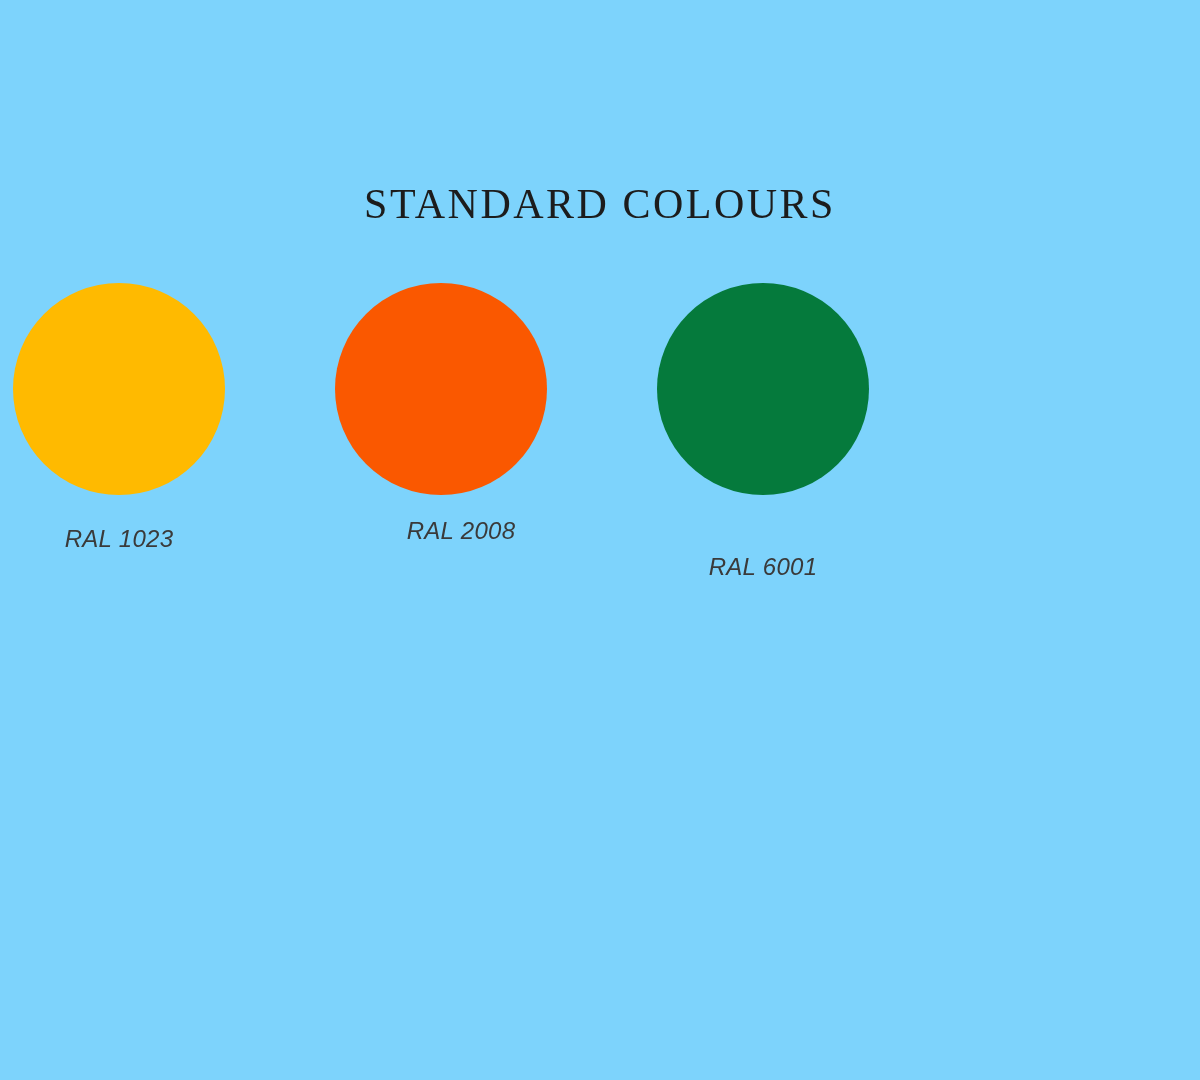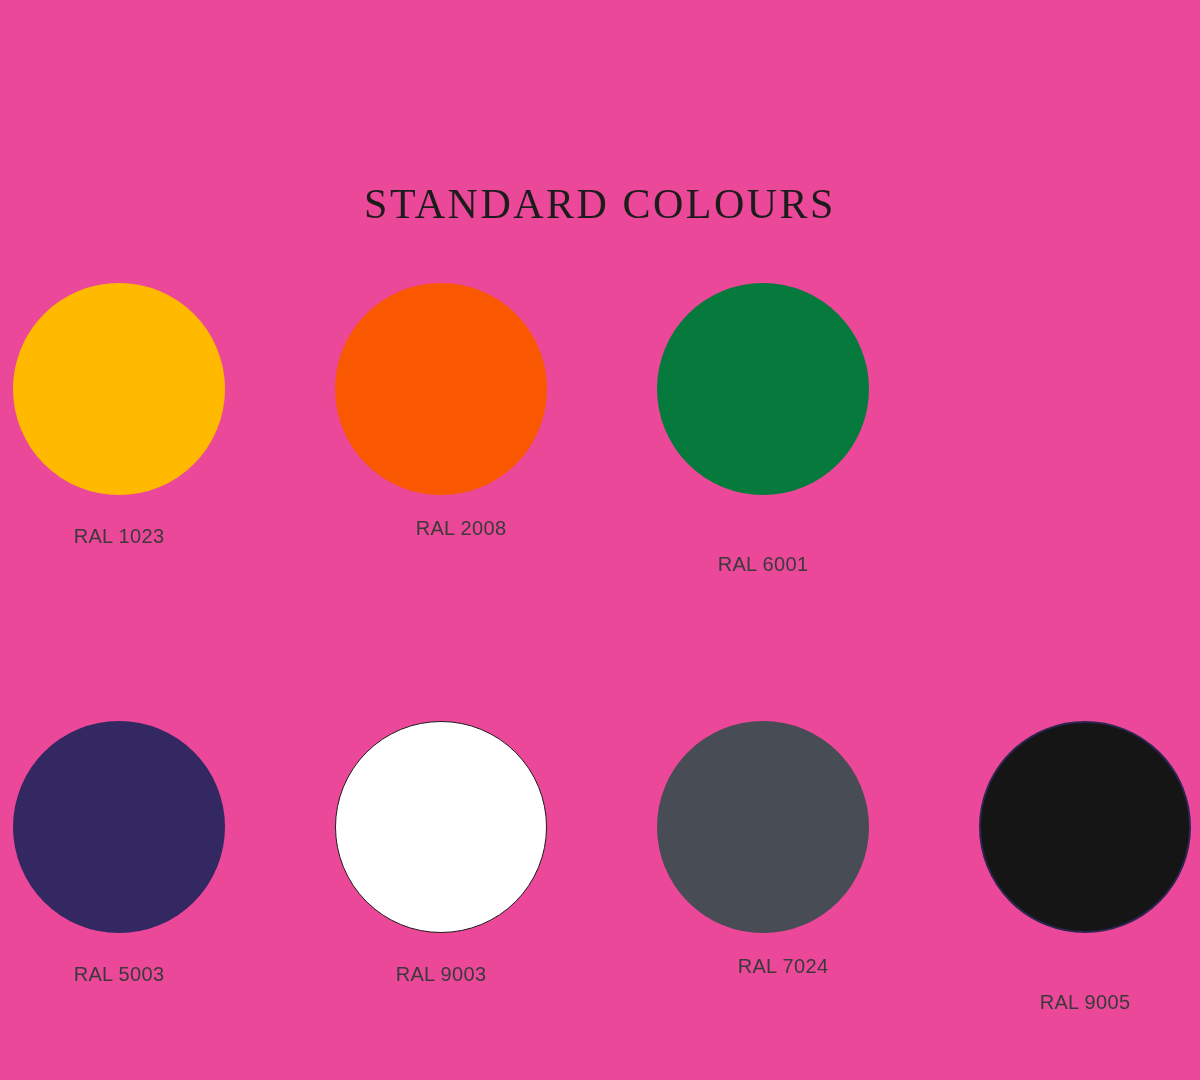--- a/index.html
+++ b/index.html
@@ -12,21 +12,21 @@
     height: 1080px;
     font-family: "Liberation Sans", sans-serif;
     overflow: hidden;
     position: relative;
   }
 
   .page {
     position: relative;
     width: 1200px;
     height: 1080px;
-    background: #ec4899;
+    background: #7dd3fc;
   }
 
   .page-title {
     position: absolute;
     top: 152px;
     left: 0;
     width: 1200px;
     text-align: center;
     font-family: "Liberation Serif", "DejaVu Serif", serif;
     font-size: 42px;
@@ -74,26 +74,27 @@
     background: #ffffff;
   }
 
   .swatch-circle.ringed {
     border: 2px solid #2b2550;
   }
 
   .swatch-label {
     margin-top: 30px;
     font-family: "Liberation Sans", sans-serif;
-    font-size: 20px;
+    font-size: 24px;
     font-weight: 400;
     letter-spacing: 0.3px;
     color: #3a3a3a;
     white-space: nowrap;
     text-align: center;
+    font-style: italic;
   }
   .swatch-cell.nudge-up .swatch-label { margin-top: 22px; margin-left: 40px; }
 </style>
 </head>
 <body>
 
 <div class="page">
 
   <h1 class="page-title">STANDARD COLOURS</h1>
 
@@ -112,39 +113,16 @@
         <div class="swatch-label">RAL 2008</div>
       </div>
 
       <div class="swatch-cell">
         <div class="swatch-circle" style="background:#057A3C;"></div>
         <div class="swatch-label">RAL 6001</div>
       </div>
 
     </div>
 
-    <div class="swatch-row row-2">
-
-      <div class="swatch-cell">
-        <div class="swatch-circle" style="background:#342863;"></div>
-        <div class="swatch-label">RAL 5003</div>
-      </div>
-
-      <div class="swatch-cell">
-        <div class="swatch-circle outlined"></div>
-        <div class="swatch-label">RAL 9003</div>
-      </div>
-
-      <div class="swatch-cell nudge-up">
-        <div class="swatch-circle" style="background:#474C55;"></div>
-        <div class="swatch-label">RAL 7024</div>
-      </div>
-
-      <div class="swatch-cell">
-        <div class="swatch-circle ringed" style="background:#151515;"></div>
-        <div class="swatch-label">RAL 9005</div>
-      </div>
-
-    </div>
 
   </div>
 
 </div>
 
 </body></html>

